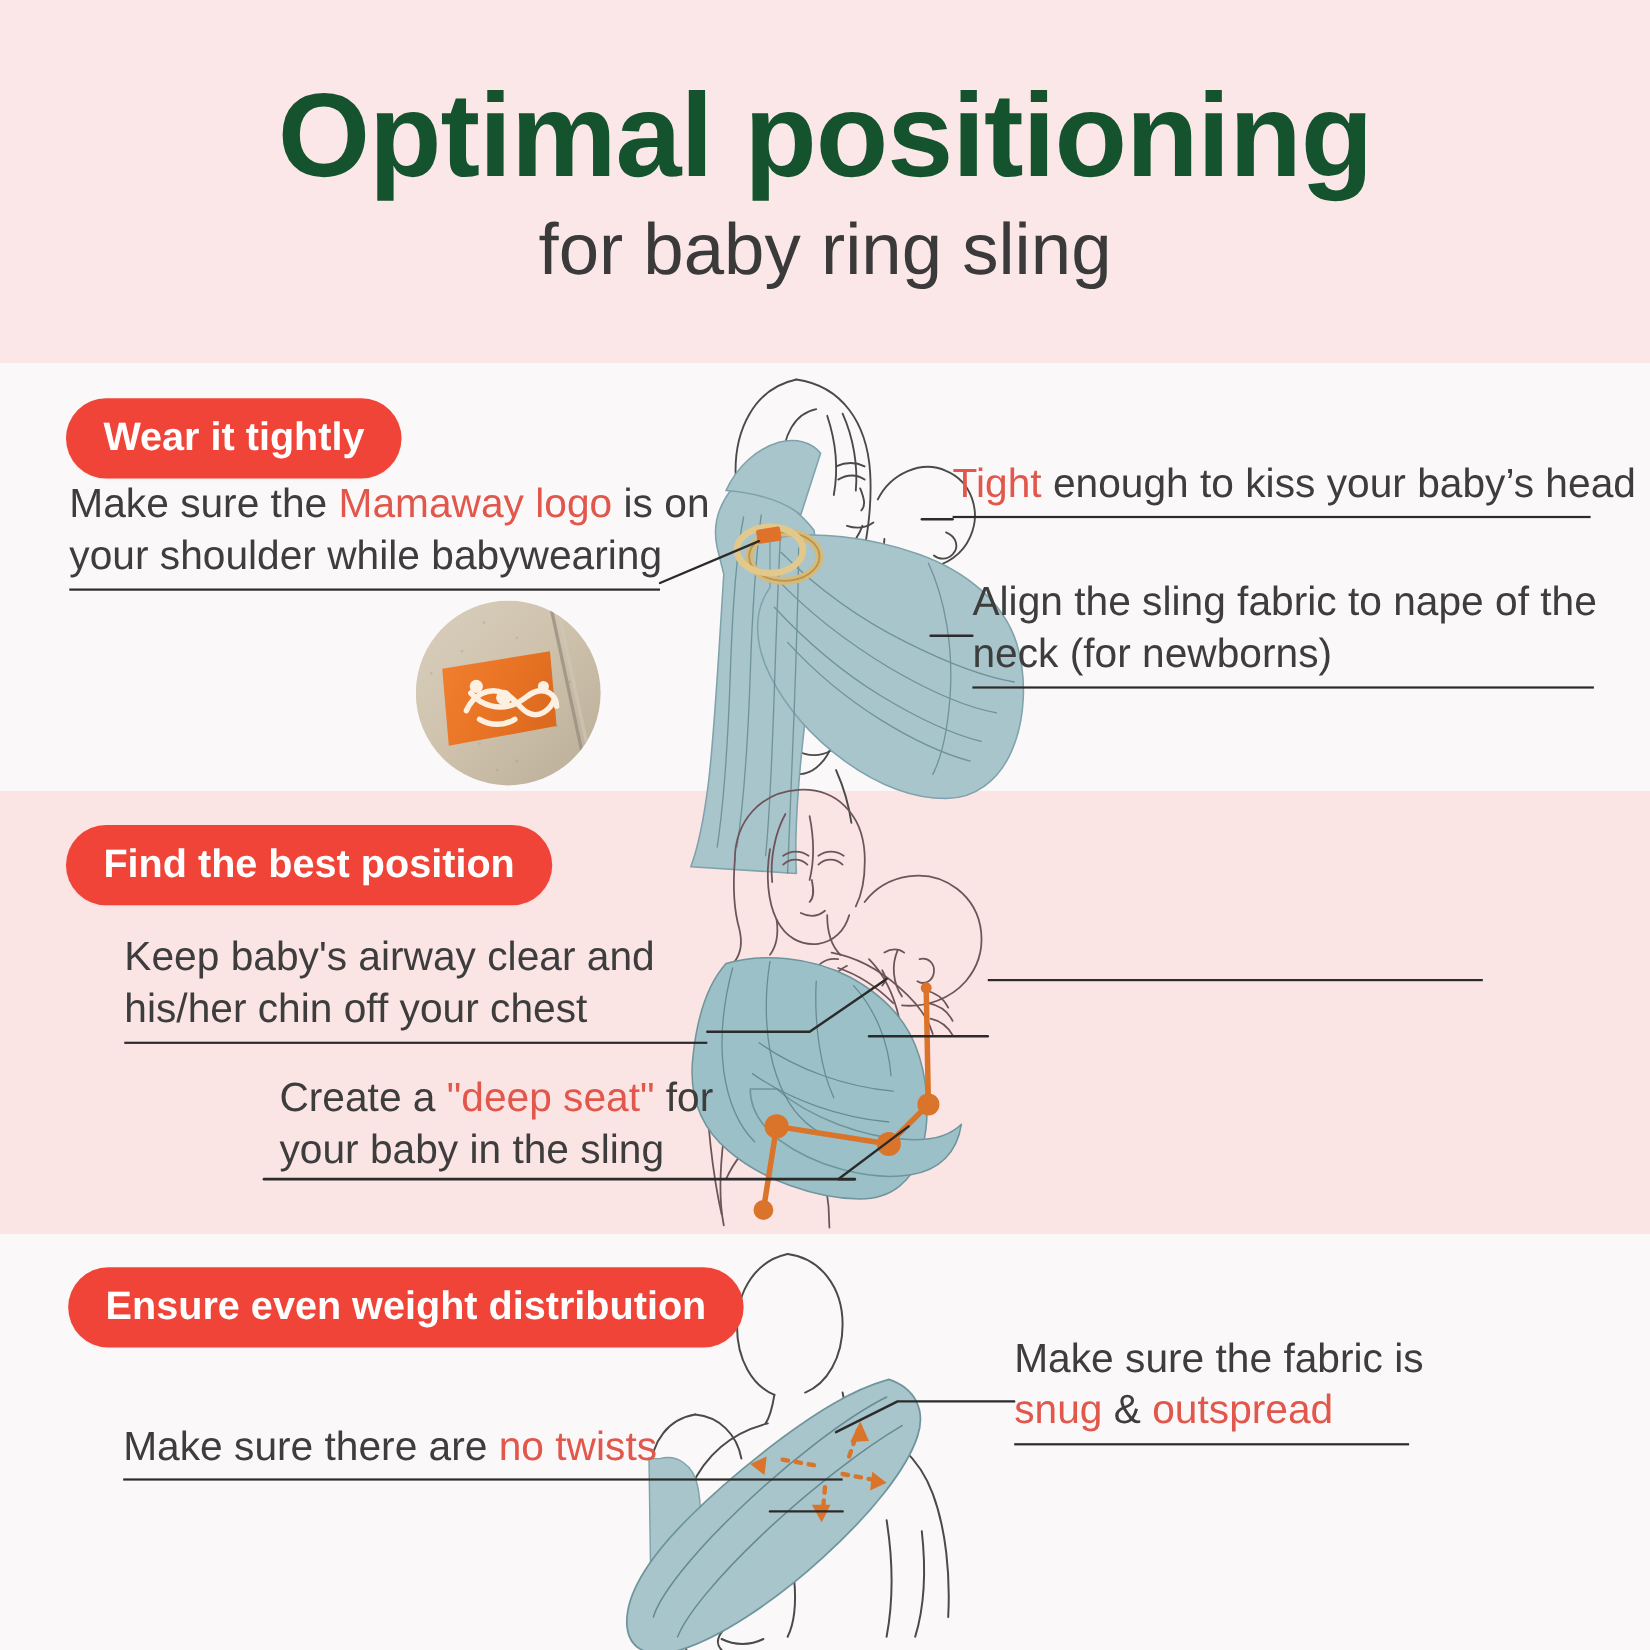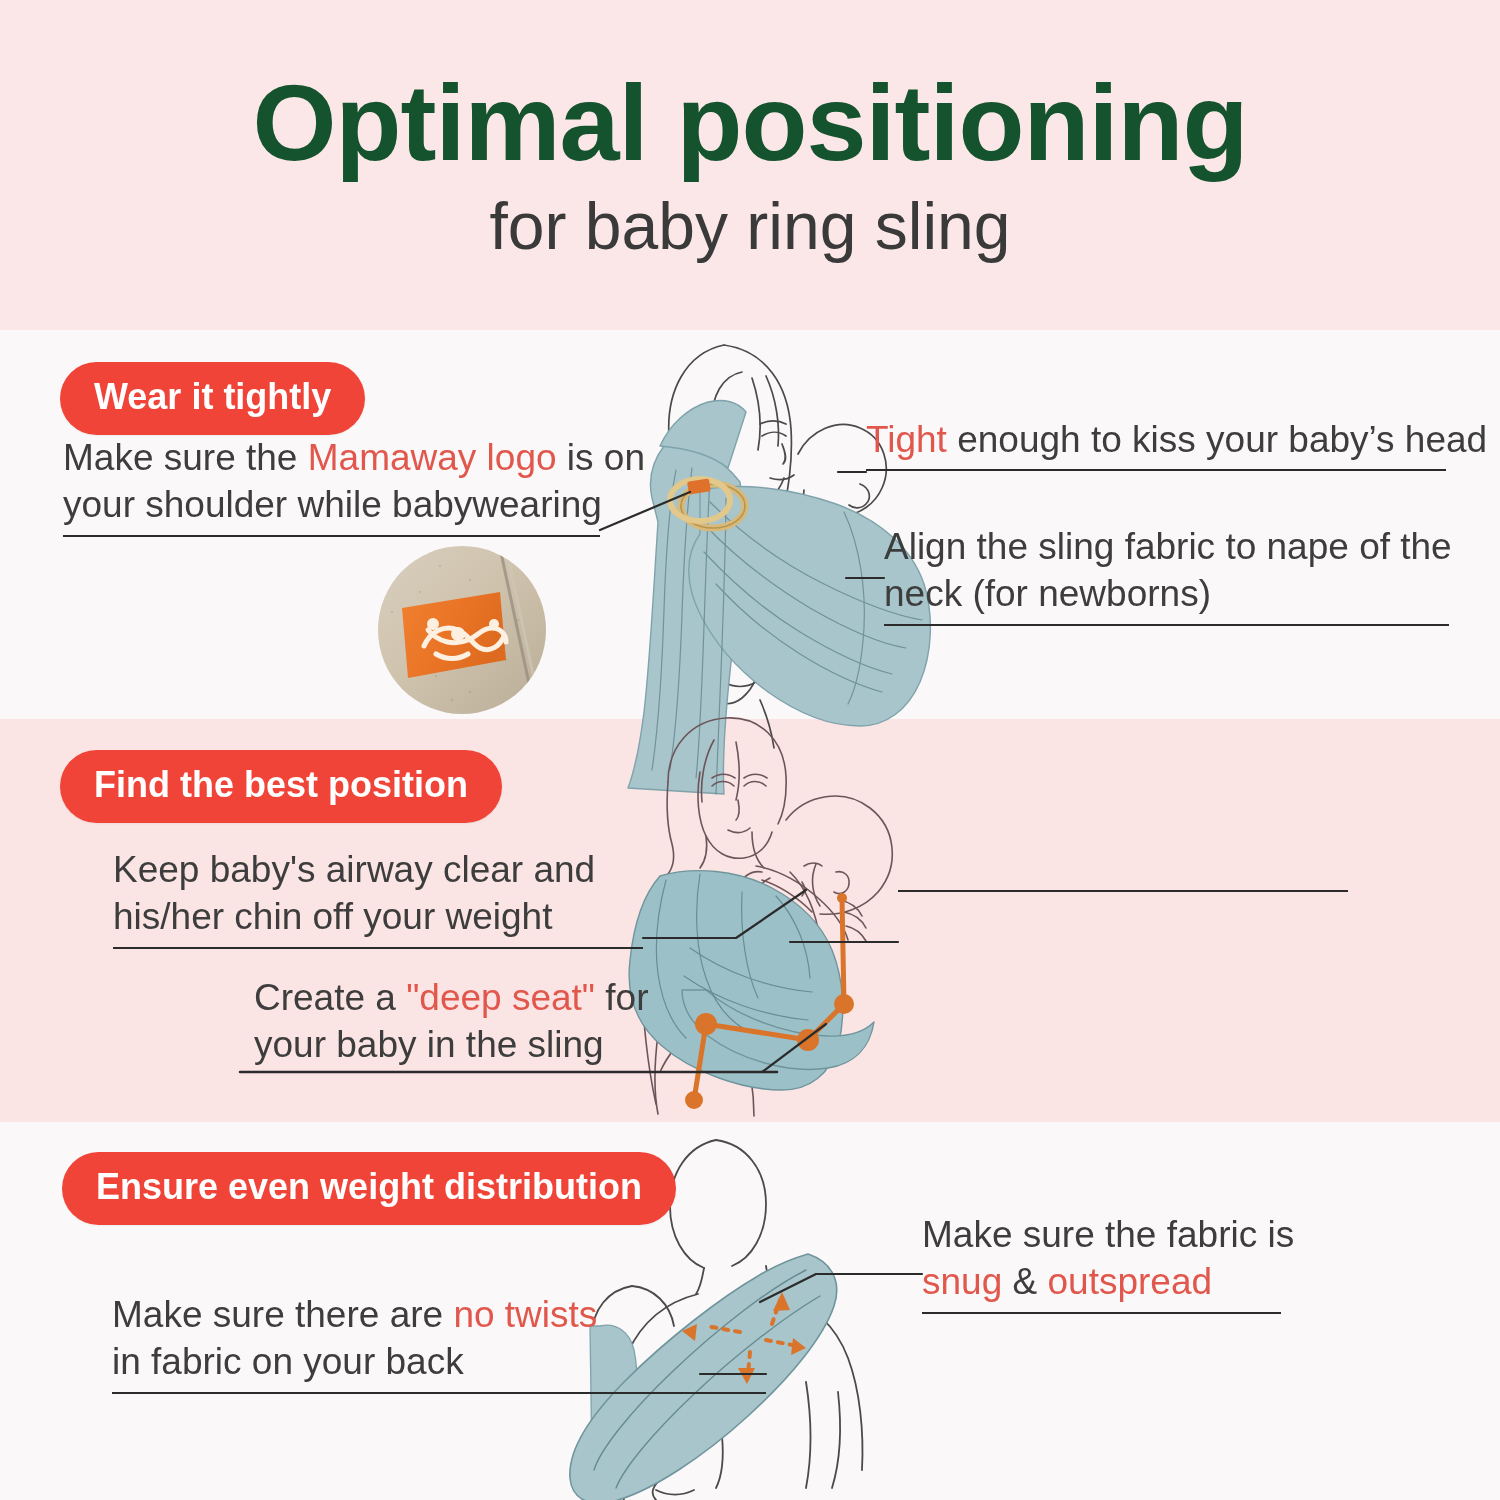--- a/index.html
+++ b/index.html
@@ -390,40 +390,39 @@
     <div class="txt">
         <div><span>Align the sling fabric to nape of the</span></div>
         <div><span>neck (for newborns)</span></div>
       </div>
     <div class="rule"></div>
   </div>
 
   <div class="callout c2a">
     <div class="txt">
         <div><span>Keep baby's airway clear and</span></div>
-        <div><span>his/her chin off your weight</span></div>
+        <div><span>his/her chin off your chest</span></div>
       </div>
     <div class="rule"></div>
   </div>
 
   <div class="callout c2b">
     <div class="txt">
         <div><span>Create a </span><span class="hl">"deep seat"</span><span> for</span></div>
         <div><span>your baby in the sling</span></div>
       </div>
   </div>
 
   <div class="callout c2c">
     <div class="rule"></div>
   </div>
 
   <div class="callout c3a">
     <div class="txt">
         <div><span>Make sure there are </span><span class="hl">no twists</span></div>
-        <div><span>in fabric on your back</span></div>
       </div>
     <div class="rule"></div>
   </div>
 
   <div class="callout c3b">
     <div class="txt">
         <div><span>Make sure the fabric is</span></div>
         <div><span class="hl">snug</span><span> &amp; </span><span class="hl">outspread</span></div>
       </div>
     <div class="rule"></div>

